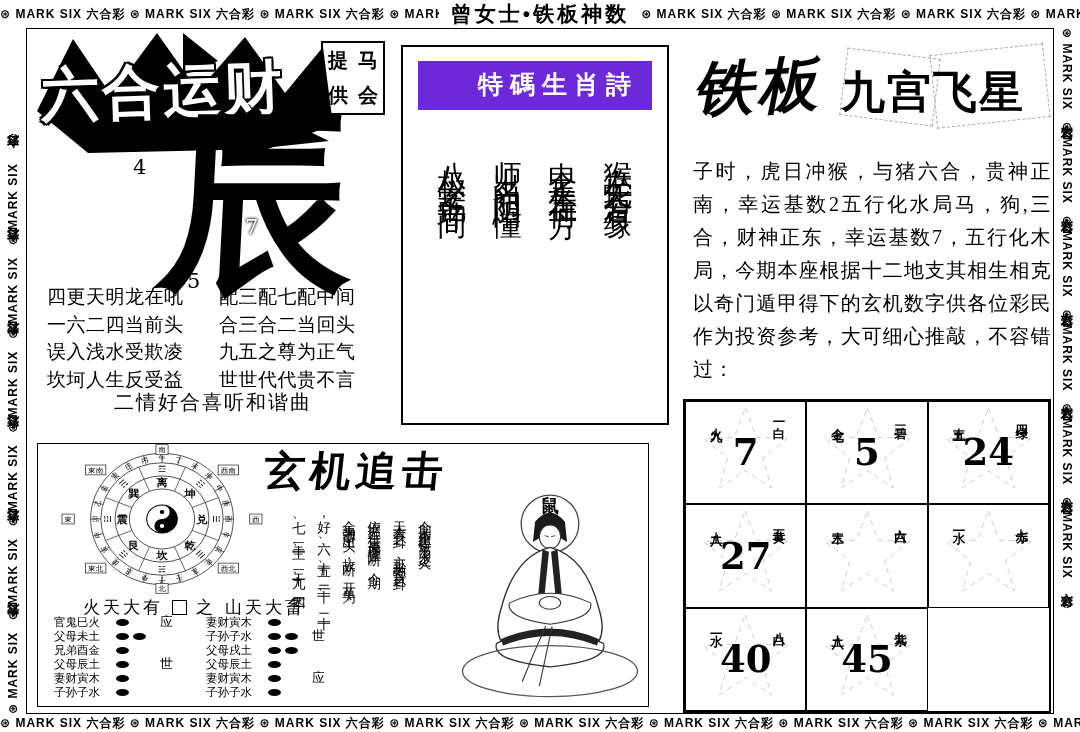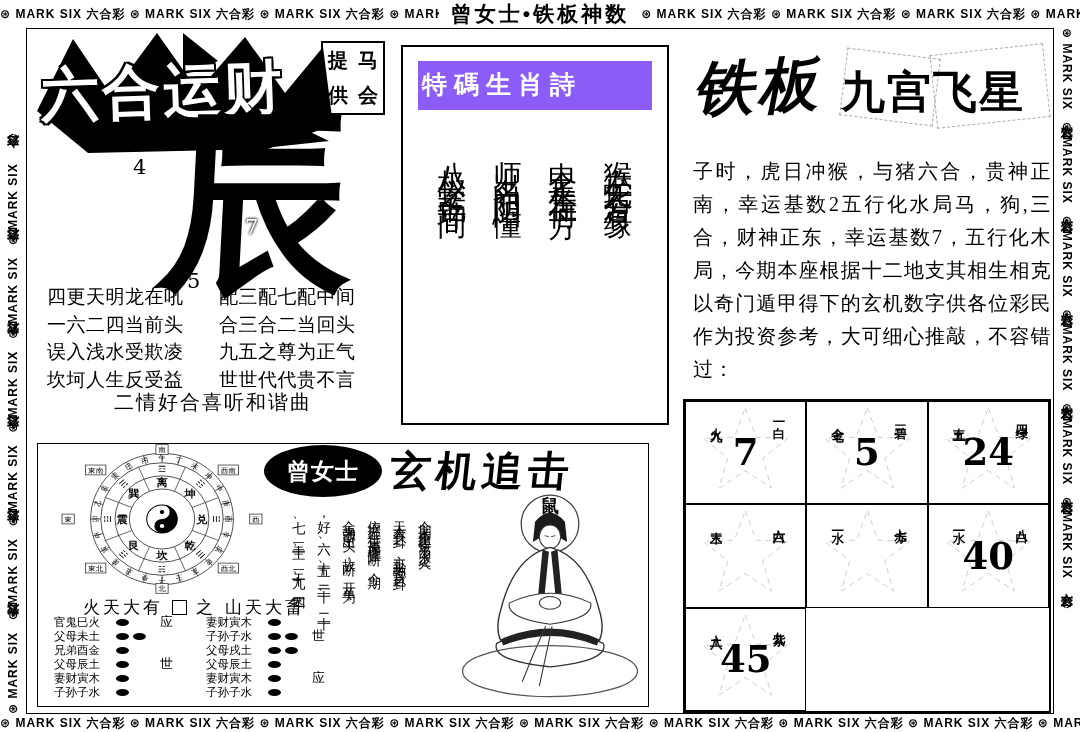--- a/index.html
+++ b/index.html
@@ -35,22 +35,22 @@
   #bigchar .zi{position:absolute;left:0;top:-8px;width:250px;text-align:center;font-size:196px;
       line-height:220px;font-weight:900;font-family:"DejaVu Serif",serif;transform:skewX(-3deg);}
   .charnum{position:absolute;font-family:"DejaVu Serif",serif;font-size:21px;}
   #num7{color:#fff;text-shadow:0 0 3px #000,0 0 3px #000;}
   .verse{width:172px;font-size:19px;line-height:27.5px;letter-spacing:0.5px;white-space:nowrap;}
   #verse-l{left:14px;top:250px;}
   #verse-r{left:186px;top:250px;}
   #vfoot{left:0;top:356px;width:360px;text-align:center;font-size:20px;letter-spacing:2px;}
   
   #poembox{left:374px;top:16px;width:268px;height:380px;border:2px solid #000;box-sizing:border-box;}
-  #poem-header{margin:14px 15px 0;background:#8b5cf6;color:#fff;text-align:left;
-      font-size:25px;font-weight:700;letter-spacing:7px;padding:7px 4px 9px;font-family:"Liberation Sans",sans-serif;}
+  #poem-header{margin:14px 15px 0;background:#6d28d9;color:#fff;text-align:right;
+      font-size:25px;font-weight:700;letter-spacing:7px;padding:7px 14px 9px;font-family:"Liberation Sans",sans-serif;}
   #poem-cols{position:absolute;left:8px;right:8px;top:92px;bottom:12px;display:flex;
       justify-content:space-evenly;}
   .pcol{writing-mode:vertical-rl;text-orientation:upright;font-size:29px;letter-spacing:8px;line-height:1;}
   
   #rhead{left:664px;top:6px;width:360px;height:112px;}
   #rh1{position:absolute;left:2px;top:12px;font-size:60px;font-weight:900;font-style:italic;
        letter-spacing:4px;transform:rotate(-3deg);}
   #rh2{position:absolute;left:150px;top:28px;font-size:44px;font-weight:900;letter-spacing:2px;z-index:2;}
   .rhdecor{position:absolute;border:1px dashed #aaa;z-index:1;}
   #rhd1{left:152px;top:18px;width:92px;height:66px;transform:rotate(7deg);}
@@ -194,20 +194,28 @@
 
         <div class="gcell">
           <svg class="star" viewBox="0 0 124 101">
             <polygon points="62,2 73.8,33.8 107.6,35.2 81,56.2 90.2,88.8 62,70 33.8,88.8 43,56.2 16.4,35.2 50.2,33.8" fill="none" stroke="#c9c9c9" stroke-width="1" stroke-dasharray="6,5"></polygon>
           </svg>
           <span class="gl gll">土五</span>
           <span class="gl glr">四绿</span>
           <span class="gn">24</span>
         </div>
 
+        <div class="gcell">
+          <svg class="star" viewBox="0 0 124 101">
+            <polygon points="62,2 73.8,33.8 107.6,35.2 81,56.2 90.2,88.8 62,70 33.8,88.8 43,56.2 16.4,35.2 50.2,33.8" fill="none" stroke="#c9c9c9" stroke-width="1" stroke-dasharray="6,5"></polygon>
+          </svg>
+          <span class="gl gll">土八</span>
+          <span class="gl glr">五黄</span>
+          <span class="gn">27</span>
+        </div>
 
         <div class="gcell">
           <svg class="star" viewBox="0 0 124 101">
             <polygon points="62,2 73.8,33.8 107.6,35.2 81,56.2 90.2,88.8 62,70 33.8,88.8 43,56.2 16.4,35.2 50.2,33.8" fill="none" stroke="#c9c9c9" stroke-width="1" stroke-dasharray="6,5"></polygon>
           </svg>
           <span class="gl gll">木三</span>
           <span class="gl glr">六白</span>
         </div>
 
         <div class="gcell">
@@ -442,21 +450,20 @@
           <div class="hexrow" data-line="yang">
             <span class="hlabel">子孙子水</span>
             <span class="dots">
               <span class="dot"></span>
             </span>
             <span class="hmark"></span>
           </div>
         </div>
 
       <div id="midhead">
-        <span id="badge">曾女士</span>
         <span id="midtitle">玄机追击</span>
       </div>
       <div id="midvert">
 
       <div class="mcol">今期本座起得离为火之火</div>
           <div class="mcol">天大有之卦，主卦为乾宫之卦，</div>
           <div class="mcol">依据五行生克原理推断，今期</div>
           <div class="mcol">金为强而出头，故断，开单为</div>
           <div class="mcol">好，六、十五、二十一、二十</div>
           <div class="mcol">七、三十三、三十九、四十一。</div>

